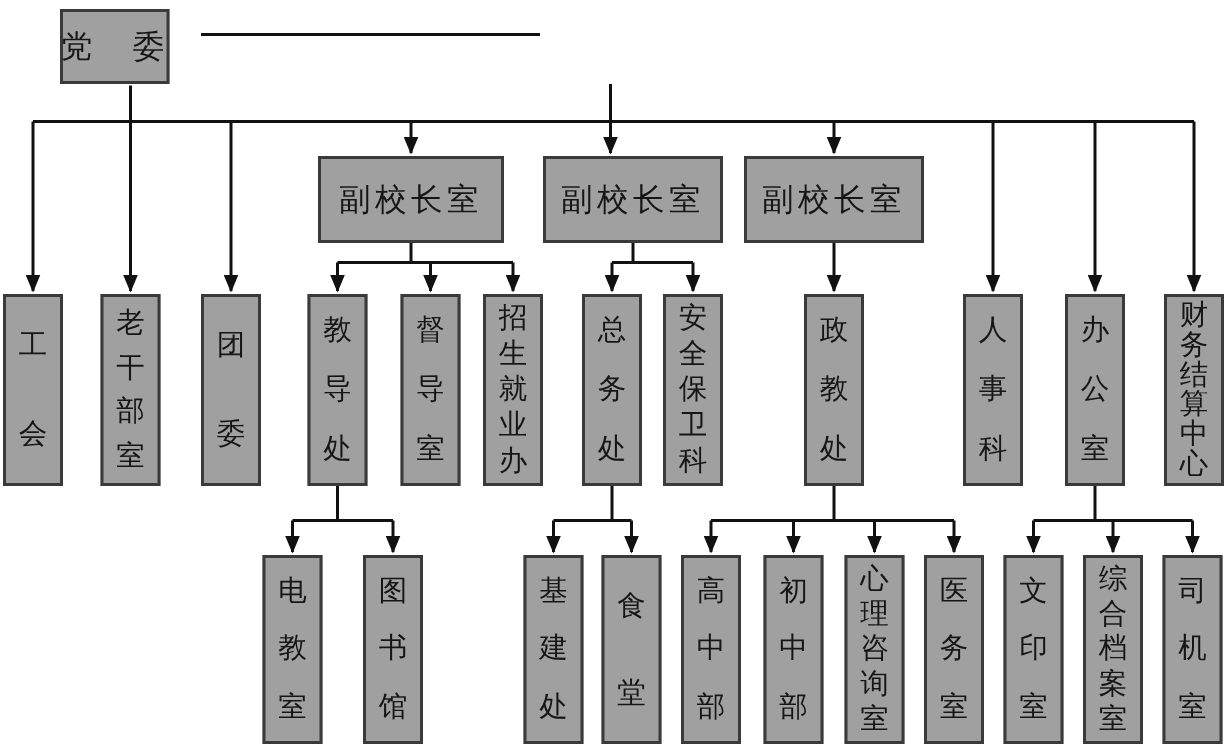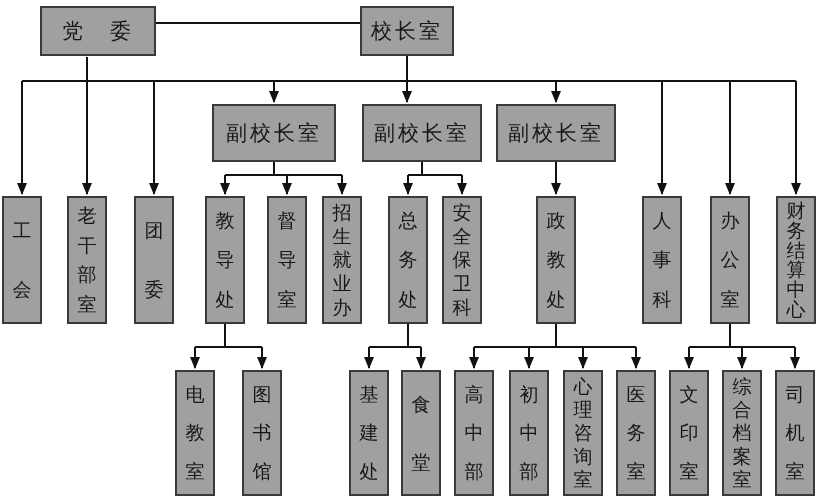--- a/index.html
+++ b/index.html
@@ -95,22 +95,21 @@
       <path d="M636,347 V368" marker-end="url(#arw)"></path>
 
       <path d="M730,324 V347"></path>
       <path d="M689,347 H795"></path>
       <path d="M689,347 V368" marker-end="url(#arw)"></path>
       <path d="M742,347 V368" marker-end="url(#arw)"></path>
       <path d="M795,347 V368" marker-end="url(#arw)"></path>
     </g>
   </svg>
 
-  <div class="box hbox" style="left:40px;top:6px;width:116px;height:50px">党　委</div>
-  <div class="box hbox" style="left:360px;top:6px;width:94px;height:50px">校长室</div>
+  <div class="box hbox" style="left:40px;top:6px;width:73px;height:50px">党　委</div>
 
   <div class="box hbox" style="left:212px;top:104px;width:124px;height:58px">副校长室</div>
   <div class="box hbox" style="left:362px;top:104px;width:120px;height:58px">副校长室</div>
   <div class="box hbox" style="left:496px;top:104px;width:120px;height:58px">副校长室</div>
 
   <div class="box vtext" style="left:2px;top:196px;width:40px;height:128px">
       <span>工</span>
       <span>会</span>
     </div>
   <div class="box vtext" style="left:67px;top:196px;width:40px;height:128px">

